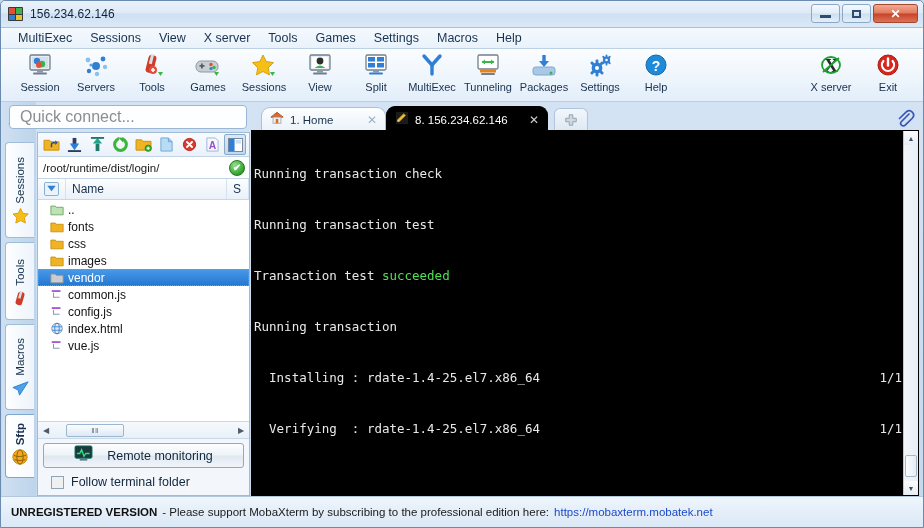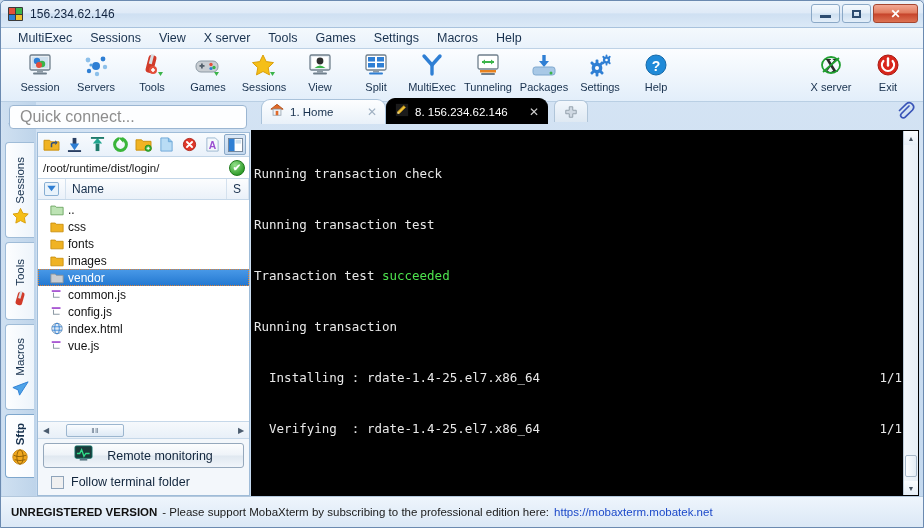--- a/index.html
+++ b/index.html
@@ -189,21 +189,21 @@
   .rm-btn .lbl { font-size:12.5px; color:#12263d; }
   .follow-row { display:flex; align-items:center; gap:7px; margin-top:7px; padding-left:8px; }
   .chk {
     width:13px; height:13px; border:1px solid #8fa4ba; background:#f0f0f0;
     display:inline-block;
   }
   .follow-row .lbl { font-size:12.5px; color:#12263d; }
 
   
   .tabbar {
-    position:absolute; left: 250px; top: 95px; right: 4px; height: 28px;
+    position:absolute; left: 250px; top: 103px; right: 4px; height: 28px;
     background: transparent;
   }
   .tab {
     position:absolute; top: 3px; height: 25px;
     display:flex; align-items:center; padding: 0 8px; gap:6px;
   }
   .tab.inactive {
     background: linear-gradient(to bottom,#fdfeff,#e9f1f9);
     border:1px solid #a9c2da; border-bottom:none;
     border-radius: 9px 9px 0 0;
@@ -639,29 +639,29 @@
             </svg>
         </span>
         <span class="fname">..</span>
       </div>
       <div class="frow">
         <span class="fico">
           <svg width="14" height="12" viewBox="0 0 16 13">
               <path d="M1 2 h5 l1.2 1.4 H15 V12 H1 z" fill="#f0b323" stroke="#c98f0d"></path>
             </svg>
         </span>
-        <span class="fname">css</span>
+        <span class="fname">fonts</span>
       </div>
       <div class="frow">
         <span class="fico">
           <svg width="14" height="12" viewBox="0 0 16 13">
               <path d="M1 2 h5 l1.2 1.4 H15 V12 H1 z" fill="#f0b323" stroke="#c98f0d"></path>
             </svg>
         </span>
-        <span class="fname">fonts</span>
+        <span class="fname">css</span>
       </div>
       <div class="frow">
         <span class="fico">
           <svg width="14" height="12" viewBox="0 0 16 13">
               <path d="M1 2 h5 l1.2 1.4 H15 V12 H1 z" fill="#f0b323" stroke="#c98f0d"></path>
             </svg>
         </span>
         <span class="fname">images</span>
       </div>
       <div class="frow sel">

